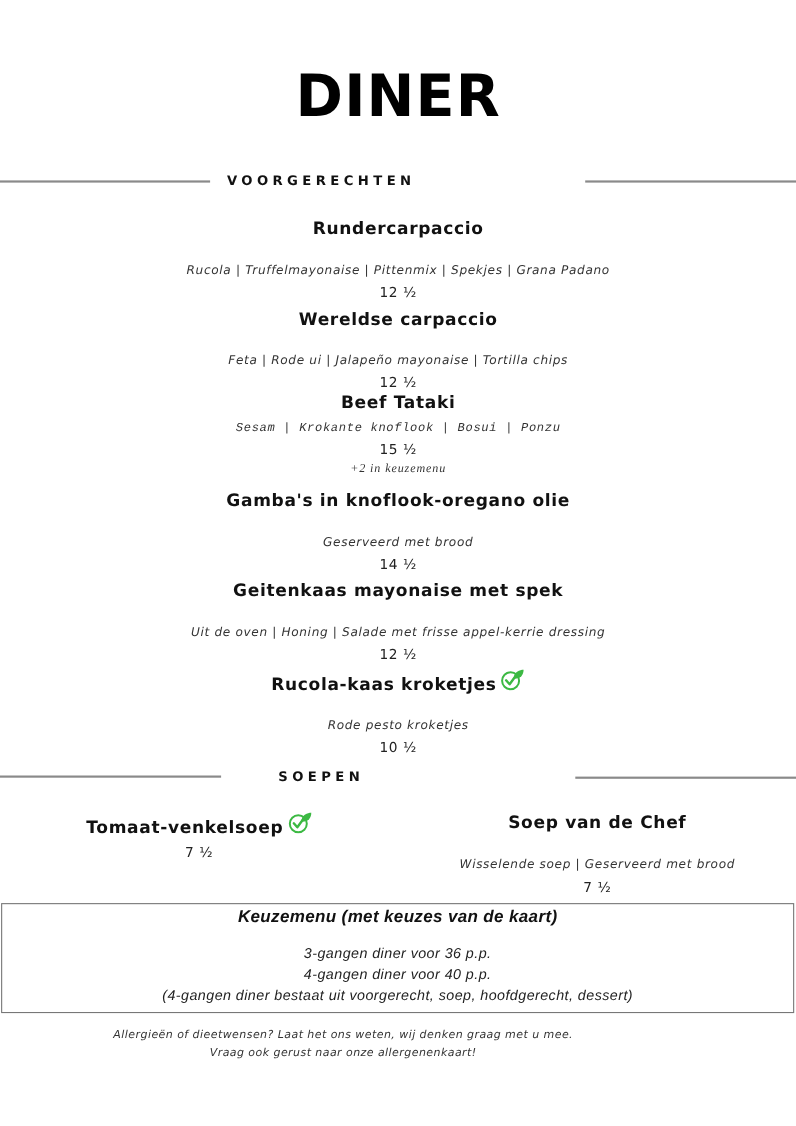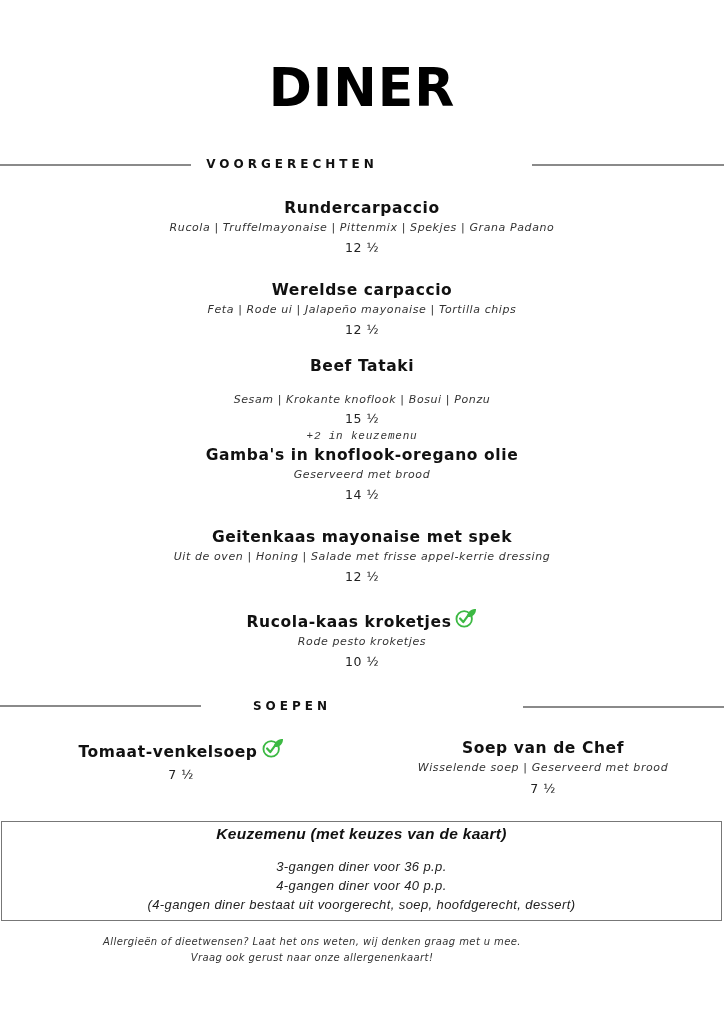--- a/index.html
+++ b/index.html
@@ -3,23 +3,23 @@
 <meta charset="utf-8">
 <style>
   html, body { margin:0; padding:0; background:#ffffff; }
   body { width:724px; height:1024px; position:relative; overflow:hidden; color:#111; font-family:"DejaVu Sans", sans-serif; }
   .abs { position:absolute; }
   .title { left:0; width:724px; top:58px; text-align:center; font-family:"DejaVu Sans", sans-serif; font-weight:bold; font-size:52px; letter-spacing:1px; line-height:60px; color:#000; transform:scaleY(1.02); }
   .hr { height:1.5px; background:#8a8a8a; }
   .section-label { left:0; width:584px; text-align:center; font-family:"DejaVu Sans", sans-serif; font-weight:bold; font-size:12px; letter-spacing:4px; color:#111; }
   .item { left:0; width:724px; text-align:center; }
   .dish { font-family:"DejaVu Sans", sans-serif; font-weight:bold; font-size:15.5px; letter-spacing:0.6px; color:#111; line-height:20px; white-space:nowrap; }
-  .desc { font-family:"DejaVu Sans", sans-serif; font-style:italic; font-size:11px; letter-spacing:0.6px; color:#333; line-height:16px; margin-top:2px; white-space:nowrap; font-weight:300; }
+  .desc { font-family:"DejaVu Sans", sans-serif; font-style:italic; font-size:11px; letter-spacing:0.6px; color:#333; line-height:16px; margin-top:20px; white-space:nowrap; font-weight:300; }
   .price { font-family:"DejaVu Sans", sans-serif; font-size:12.5px; color:#222; line-height:16px; margin-top:4px; letter-spacing:0.5px;text-align:center; }
-  .note { font-family:Liberation Mono, monospace; font-style:italic; font-size:11px; color:#333; letter-spacing:0.8px; margin-top:4px; line-height:14px;}
+  .note { font-family:Liberation Serif, serif; font-style:italic; font-size:11px; color:#333; letter-spacing:0.8px; margin-top:4px; line-height:14px;}
   .veg { display:inline-block; width:22px; height:20px; vertical-align:-1px; margin-left:4px; }
   .soup { width:362px; text-align:center; }
   .box { left:1px; top:821px; width:719px; height:98px; border:1.5px solid #777; }
   .box-title { text-align:center; font-family:"Liberation Sans", sans-serif; font-style:italic; font-weight:bold; font-size:15.5px; color:#111; margin-top:3px; letter-spacing:0.3px; }
   .box-line { text-align:center; font-family:"Liberation Sans", sans-serif; font-style:italic; font-size:13px; color:#222; line-height:19px; letter-spacing:0.4px; }
   .footer { left:0; width:624px; text-align:center; font-family:"DejaVu Sans", sans-serif; font-style:italic; font-size:10px; color:#333; line-height:16px; letter-spacing:0.4px; }
 </style>
 </head>
 <body>
 
@@ -36,21 +36,21 @@
 </div>
 
 <div class="abs item" style="top:280px;">
   <div class="dish">Wereldse carpaccio</div>
   <div class="desc">Feta | Rode ui | Jalapeño mayonaise | Tortilla chips</div>
   <div class="price">12 ½</div>
 </div>
 
 <div class="abs item" style="top:356px;">
   <div class="dish">Beef Tataki</div>
-  <div class="desc" style="margin-top:16px;">Sesam | Krokante knoflook | Bosui | Ponzu</div>
+  <div class="desc" style="margin-top:6px;font-family:Liberation Mono, monospace;">Sesam | Krokante knoflook | Bosui | Ponzu</div>
   <div class="price" style="margin-top:3px;">15 ½</div>
   <div class="note" style="margin-top:2px;">+2 in keuzemenu</div>
 </div>
 
 <div class="abs item" style="top:445px;">
   <div class="dish">Gamba's in knoflook-oregano olie</div>
   <div class="desc">Geserveerd met brood</div>
   <div class="price">14 ½</div>
 </div>
 

